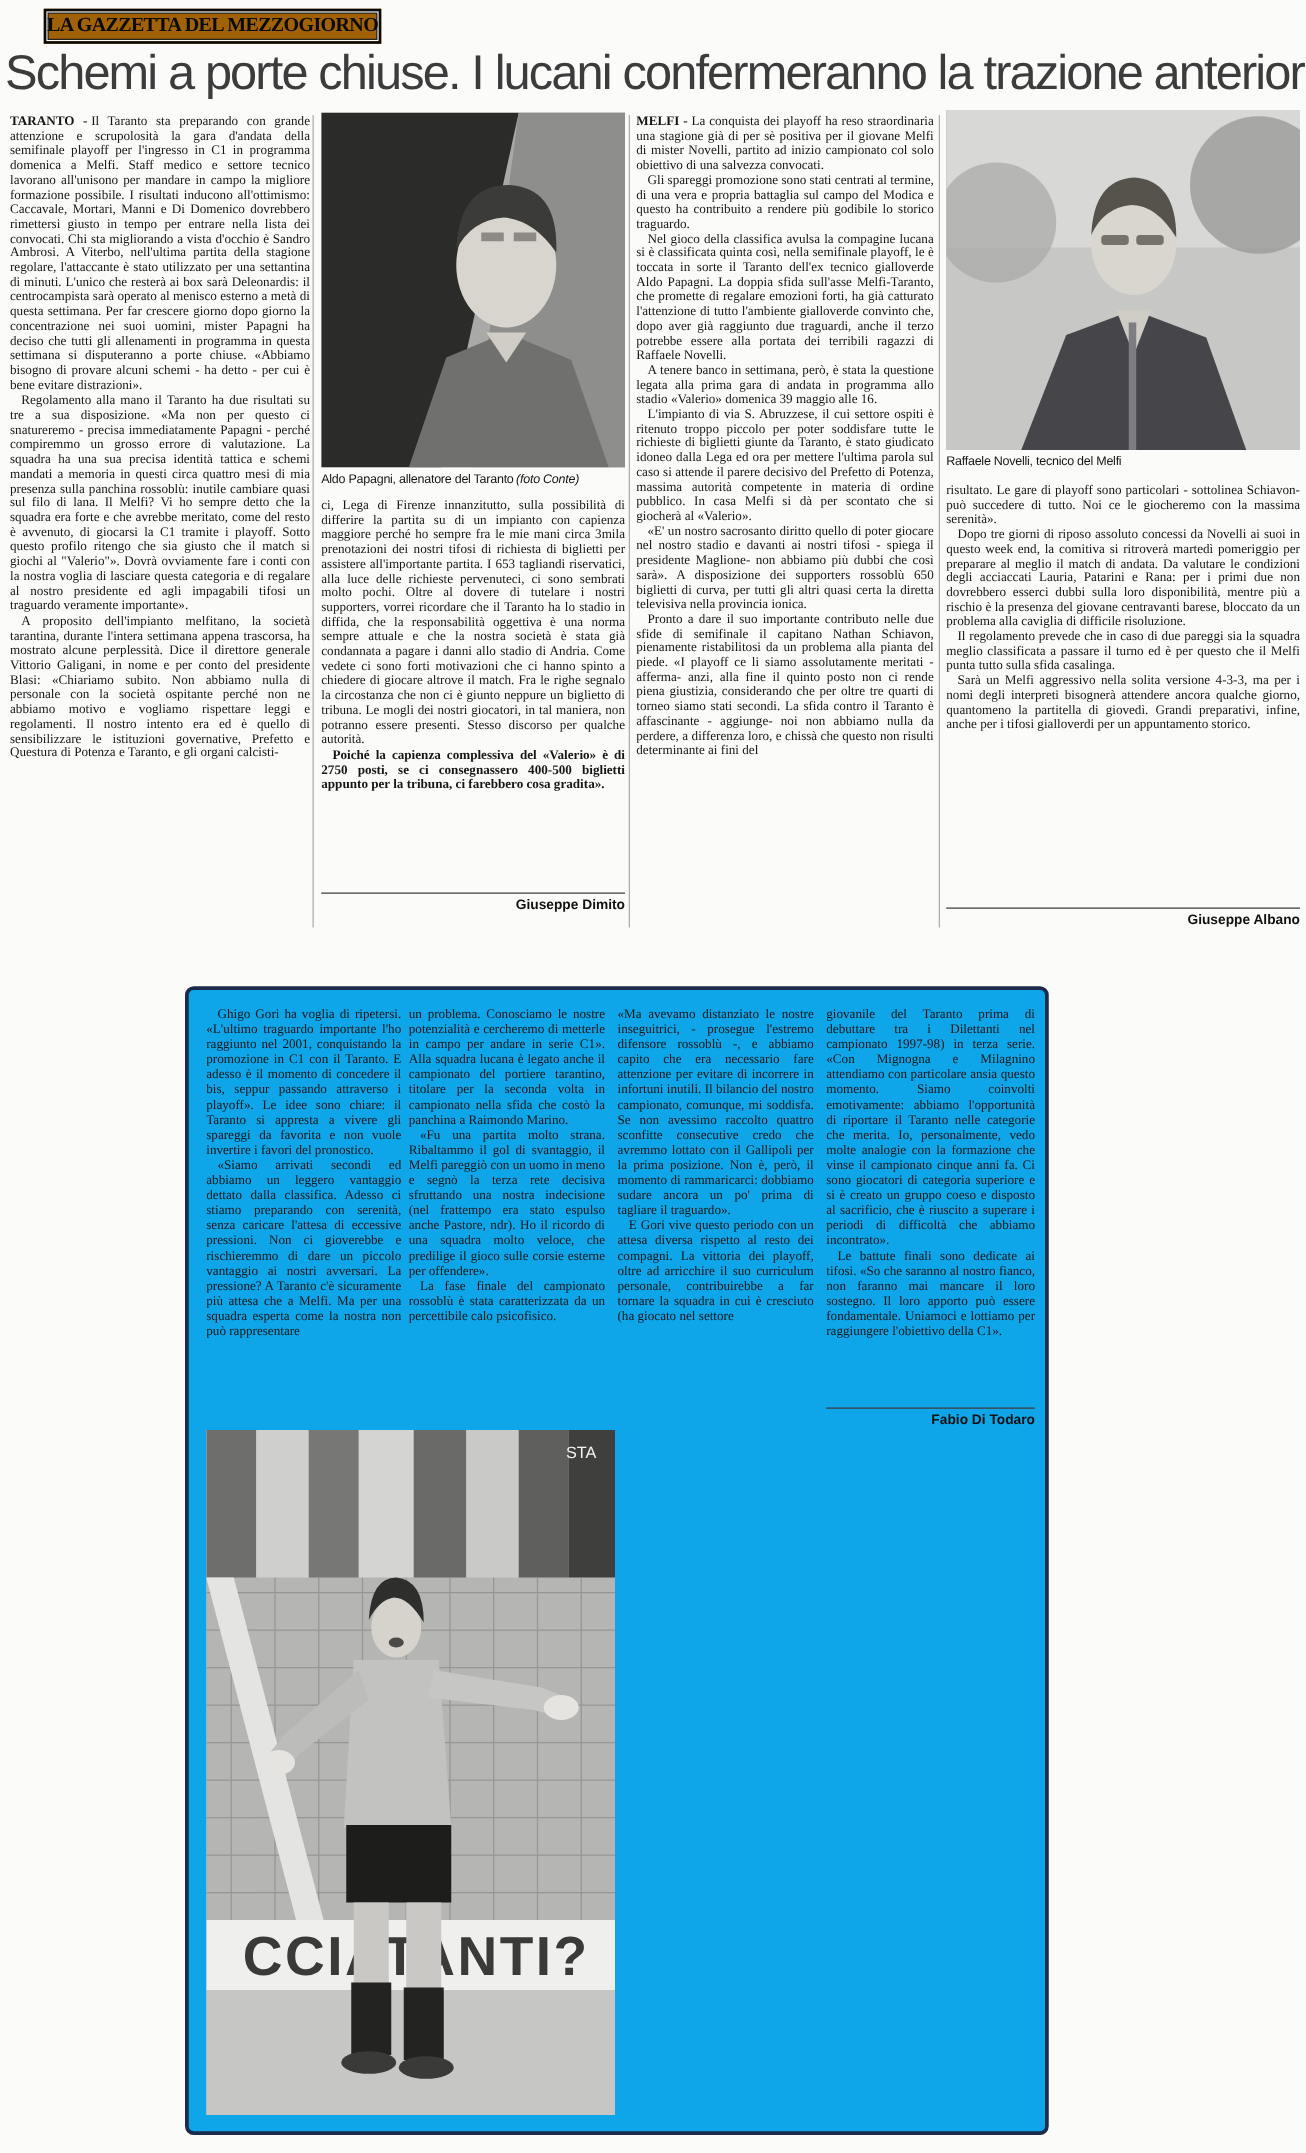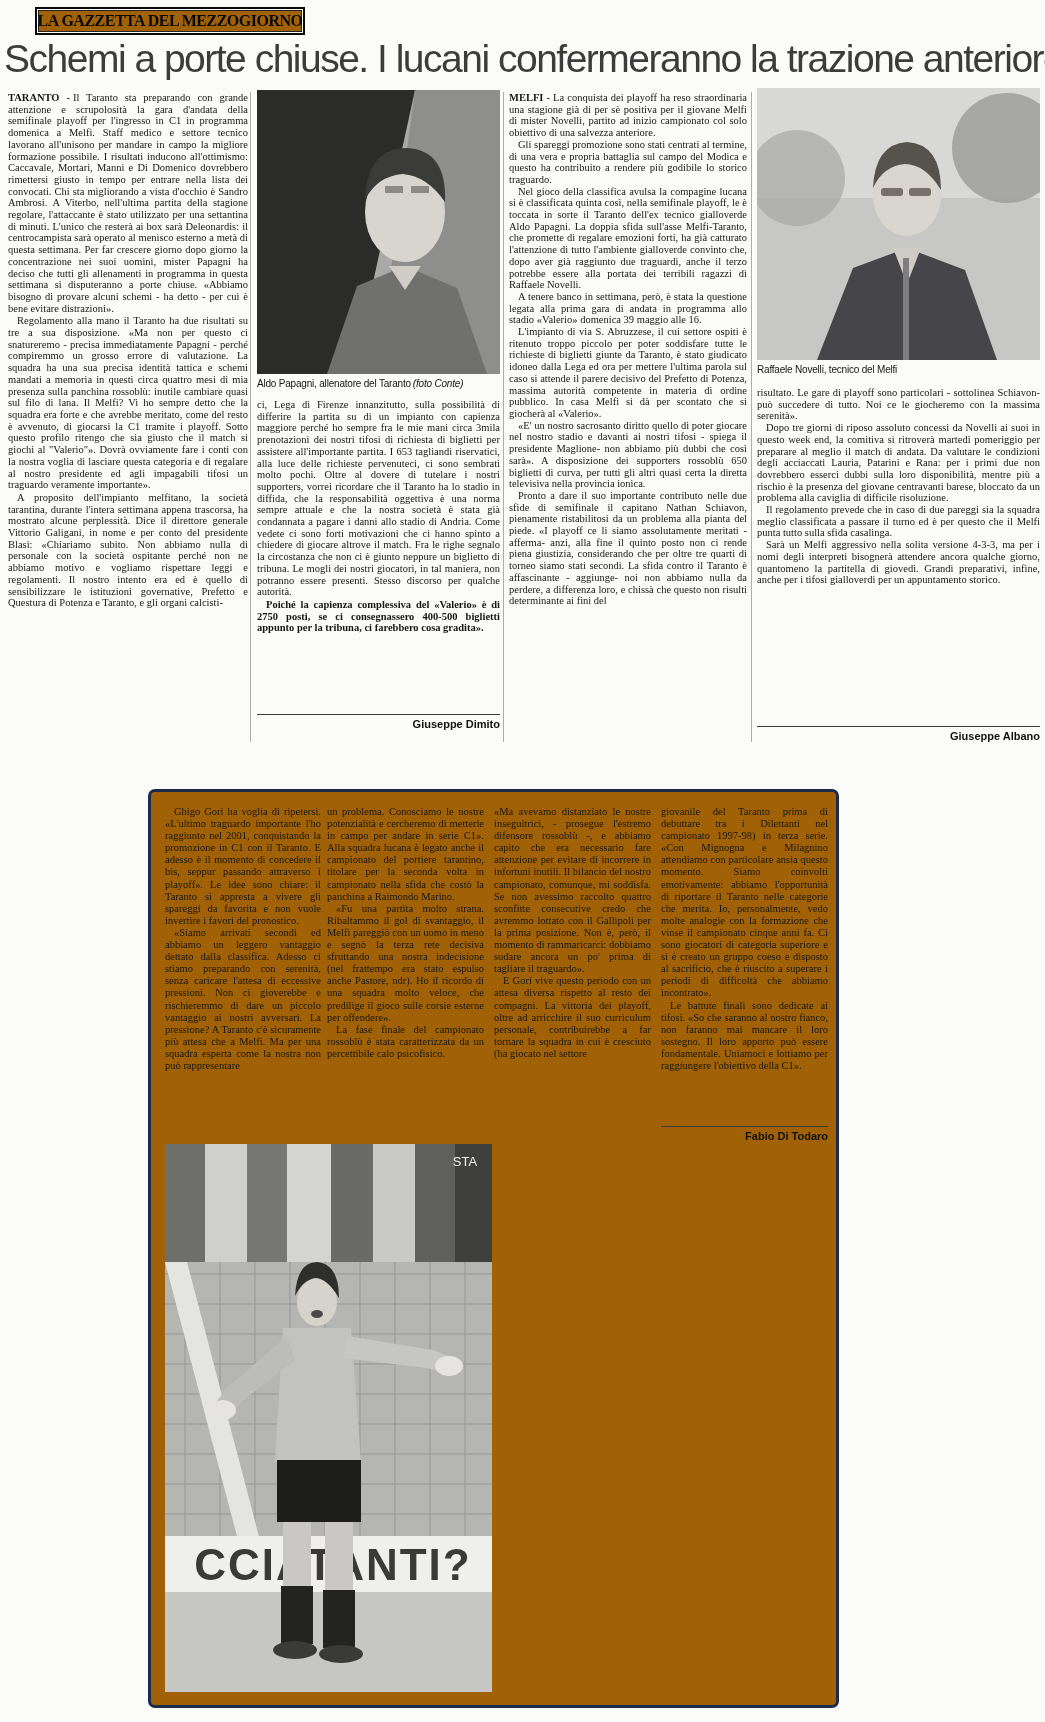--- a/index.html
+++ b/index.html
@@ -37,21 +37,21 @@
     letter-spacing:-0.2px;white-space:nowrap;overflow:hidden;
   }
   .caption .credit{font-style:italic;margin-left:2px;}
   .byline{
     font-family:"Liberation Sans",sans-serif;font-weight:bold;font-size:11px;
     text-align:right;border-top:1px solid #3c3c3c;padding-top:3px;color:#111;
   }
   
   .bottom-box{
     left:148px;top:789px;width:685px;height:913px;
-    border:3px solid #1c2b4a;border-radius:7px;background:#a16207;
+    border:3px solid #1c2b4a;border-radius:7px;background:#0ea5e9;
   }
   .bcol{overflow:hidden;text-align:justify;font-size:10.5px;line-height:12.1px;}
   .bcol p{margin:0;}
 </style>
 </head>
 <body>
 
 <div class="abs masthead">
   <span>LA GAZZETTA DEL MEZZOGIORNO</span>
 </div>
@@ -84,21 +84,21 @@
 <div class="abs caption" style="left:257px;top:378px;width:243px;height:16px;">
   <span>Aldo Papagni, allenatore del Taranto</span><em class="credit">(foto Conte)</em>
 </div>
 <div class="abs col" style="left:257px;top:399px;width:243px;height:306px;">
   <p>ci, Lega di Firenze innanzitutto, sulla possibilità di differire la partita su di un impianto con capienza maggiore perché ho sempre fra le mie mani circa 3mila prenotazioni dei nostri tifosi di richiesta di biglietti per assistere all'importante partita. I 653 tagliandi riservatici, alla luce delle richieste pervenuteci, ci sono sembrati molto pochi. Oltre al dovere di tutelare i nostri supporters, vorrei ricordare che il Taranto ha lo stadio in diffida, che la responsabilità oggettiva è una norma sempre attuale e che la nostra società è stata già condannata a pagare i danni allo stadio di Andria. Come vedete ci sono forti motivazioni che ci hanno spinto a chiedere di giocare altrove il match. Fra le righe segnalo la circostanza che non ci è giunto neppure un biglietto di tribuna. Le mogli dei nostri giocatori, in tal maniera, non potranno essere presenti. Stesso discorso per qualche autorità.</p>
   <p class="indent sp boldp">Poiché la capienza complessiva del «Valerio» è di 2750 posti, se ci consegnassero 400-500 biglietti appunto per la tribuna, ci farebbero cosa gradita».</p>
 </div>
 <div class="abs byline" style="left:257px;top:714px;width:243px;">Giuseppe Dimito</div>
 
 <div class="abs col" style="left:509px;top:92px;width:238px;height:652px;">
-  <p><strong class="dateline">MELFI -</strong><span>La conquista dei playoff ha reso straordinaria una stagione già di per sè positiva per il giovane Melfi di mister Novelli, partito ad inizio campionato col solo obiettivo di una salvezza anteriore.</span></p>
+  <p><strong class="dateline">MELFI -</strong><span>La conquista dei playoff ha reso straordinaria una stagione già di per sè positiva per il giovane Melfi di mister Novelli, partito ad inizio campionato col solo obiettivo di una salvezza convocati.</span></p>
   <p class="indent">Gli spareggi promozione sono stati centrati al termine, di una vera e propria battaglia sul campo del Modica e questo ha contribuito a rendere più godibile lo storico traguardo.</p>
   <p class="indent">Nel gioco della classifica avulsa la compagine lucana si è classificata quinta così, nella semifinale playoff, le è toccata in sorte il Taranto dell'ex tecnico gialloverde Aldo Papagni. La doppia sfida sull'asse Melfi-Taranto, che promette di regalare emozioni forti, ha già catturato l'attenzione di tutto l'ambiente gialloverde convinto che, dopo aver già raggiunto due traguardi, anche il terzo potrebbe essere alla portata dei terribili ragazzi di Raffaele Novelli.</p>
   <p class="indent">A tenere banco in settimana, però, è stata la questione legata alla prima gara di andata in programma allo stadio «Valerio» domenica 39 maggio alle 16.</p>
   <p class="indent">L'impianto di via S. Abruzzese, il cui settore ospiti è ritenuto troppo piccolo per poter soddisfare tutte le richieste di biglietti giunte da Taranto, è stato giudicato idoneo dalla Lega ed ora per mettere l'ultima parola sul caso si attende il parere decisivo del Prefetto di Potenza, massima autorità competente in materia di ordine pubblico. In casa Melfi si dà per scontato che si giocherà al «Valerio».</p>
   <p class="indent">«E' un nostro sacrosanto diritto quello di poter giocare nel nostro stadio e davanti ai nostri tifosi - spiega il presidente Maglione- non abbiamo più dubbi che così sarà». A disposizione dei supporters rossoblù 650 biglietti di curva, per tutti gli altri quasi certa la diretta televisiva nella provincia ionica.</p>
   <p class="indent">Pronto a dare il suo importante contributo nelle due sfide di semifinale il capitano Nathan Schiavon, pienamente ristabilitosi da un problema alla pianta del piede. «I playoff ce li siamo assolutamente meritati - afferma- anzi, alla fine il quinto posto non ci rende piena giustizia, considerando che per oltre tre quarti di torneo siamo stati secondi. La sfida contro il Taranto è affascinante - aggiunge- noi non abbiamo nulla da perdere, a differenza loro, e chissà che questo non risulti determinante ai fini del</p>
 </div>
 
 <div class="abs photo" style="left:757px;top:88px;width:283px;height:272px;">
   <svg width="283" height="272" viewBox="0 0 283 272">

